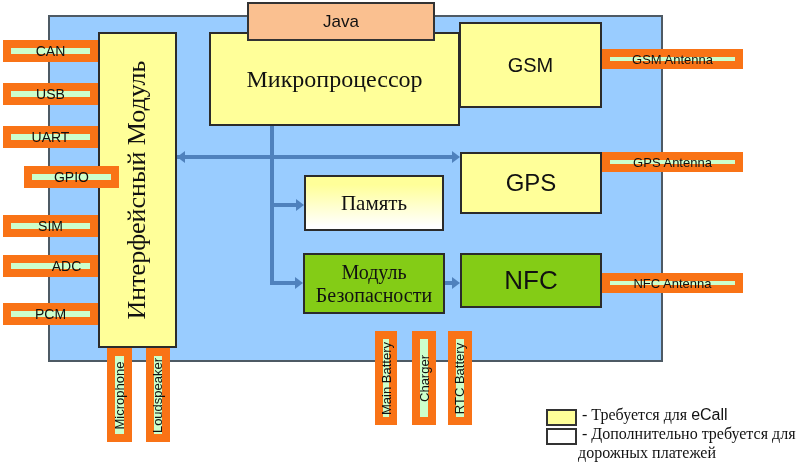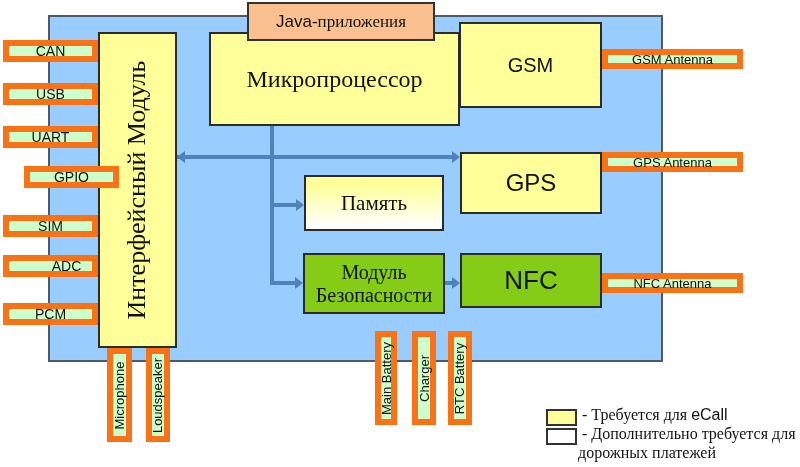--- a/index.html
+++ b/index.html
@@ -7,21 +7,21 @@
          font-family:"Liberation Sans",sans-serif;color:#111;overflow:hidden;}
   .abs{position:absolute;box-sizing:border-box;}
   .box{position:absolute;box-sizing:border-box;display:flex;align-items:center;justify-content:center;text-align:center;}
   .serif{font-family:"Liberation Serif",serif;}
   .sans{font-family:"Liberation Sans",sans-serif;}
 
   .board{left:48px;top:15px;width:615px;height:347px;background:#99CCFF;border:2px solid #4E5A64;}
 
   .ybox{background:#FFFF99;border:2px solid #2b2b2b;}
   .wbox{background:#84cc16;border:2px solid #2b2b2b;}
-  .gbox{background:#CCFFCC;border:6px solid #f97316;}
+  .gbox{background:#CCFFCC;border:8px solid #f97316;}
 
   .java{left:247px;top:2px;width:188px;height:39px;background:#FAC090;border:2px solid #333;font-size:17px;z-index:6;}
   .iface{left:98px;top:32px;width:79px;height:316px;z-index:4;}
   .iface span{transform:rotate(-90deg);white-space:nowrap;font-size:26px;}
   .proc{left:209px;top:32px;width:251px;height:94px;font-size:24px;z-index:3;}
   .gsm{left:459px;top:22px;width:143px;height:86px;font-size:20px;z-index:3;}
   .gps{left:460px;top:152px;width:142px;height:62px;font-size:24px;z-index:3;}
   .mem{left:304px;top:175px;width:140px;height:56px;font-size:21px;z-index:3;
        background:linear-gradient(180deg,#FFFF99 15%,#ffffff 95%);border:2px solid #2b2b2b;}
   .sec{left:303px;top:253px;width:142px;height:61px;font-size:20px;line-height:1.12;z-index:3;}
@@ -55,21 +55,20 @@
   <div class="arr right" style="left:452px;top:151px;"></div>
   <div class="conn" style="left:272px;top:203px;width:25px;height:4px;"></div>
   <div class="arr right" style="left:296px;top:199px;"></div>
   <div class="conn" style="left:272px;top:281px;width:24px;height:4px;"></div>
   <div class="arr right" style="left:295px;top:277px;"></div>
   <div class="conn" style="left:445px;top:281px;width:8px;height:4px;"></div>
   <div class="arr right" style="left:452px;top:277px;"></div>
 
   <div class="box java">
     <span>Java</span>
-      <span class="serif"> -приложения</span>
   </div>
 
   <div class="box ybox iface">
     <span class="serif">Интерфейсный Модуль</span>
   </div>
   <div class="box ybox proc serif">
     <span>Микропроцессор</span>
   </div>
   <div class="box ybox gsm">
     <span>GSM</span>

